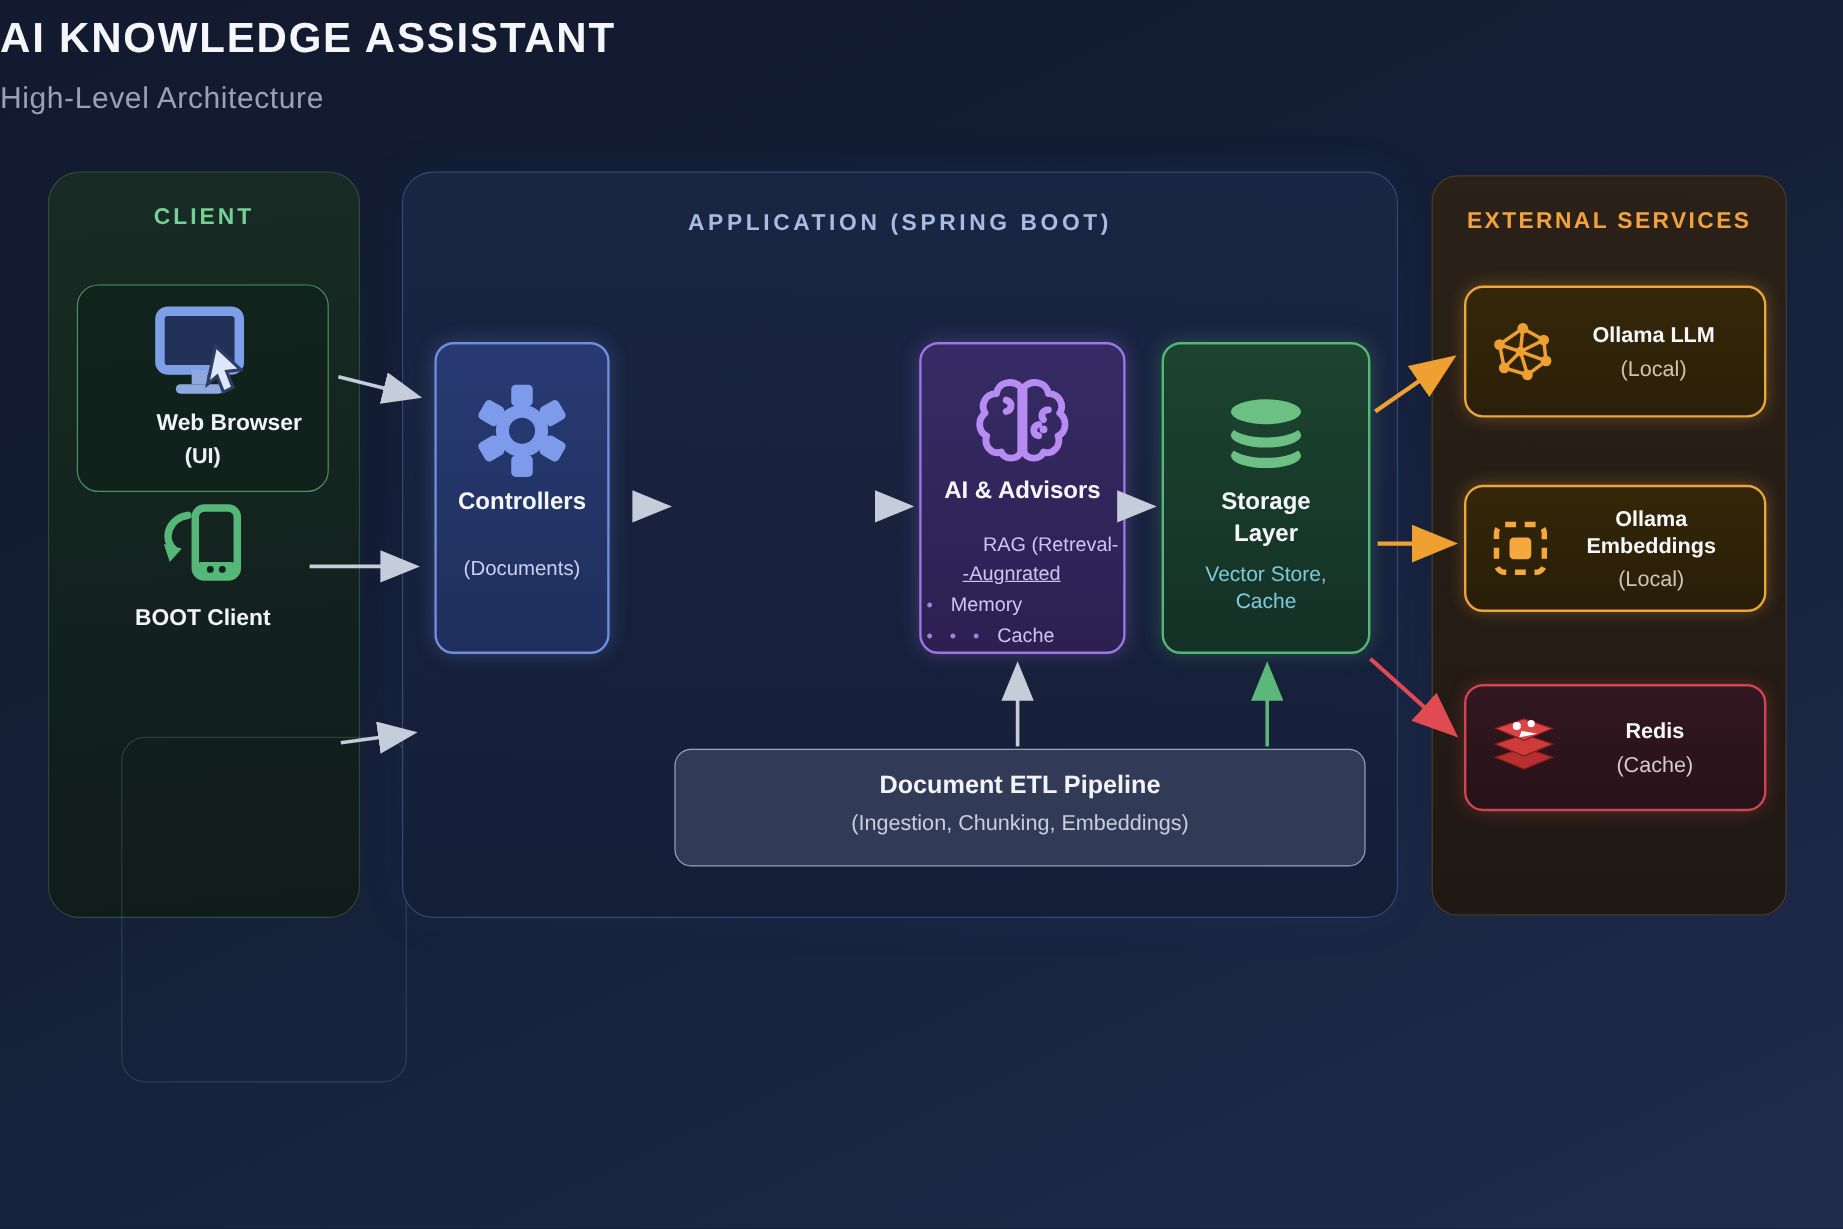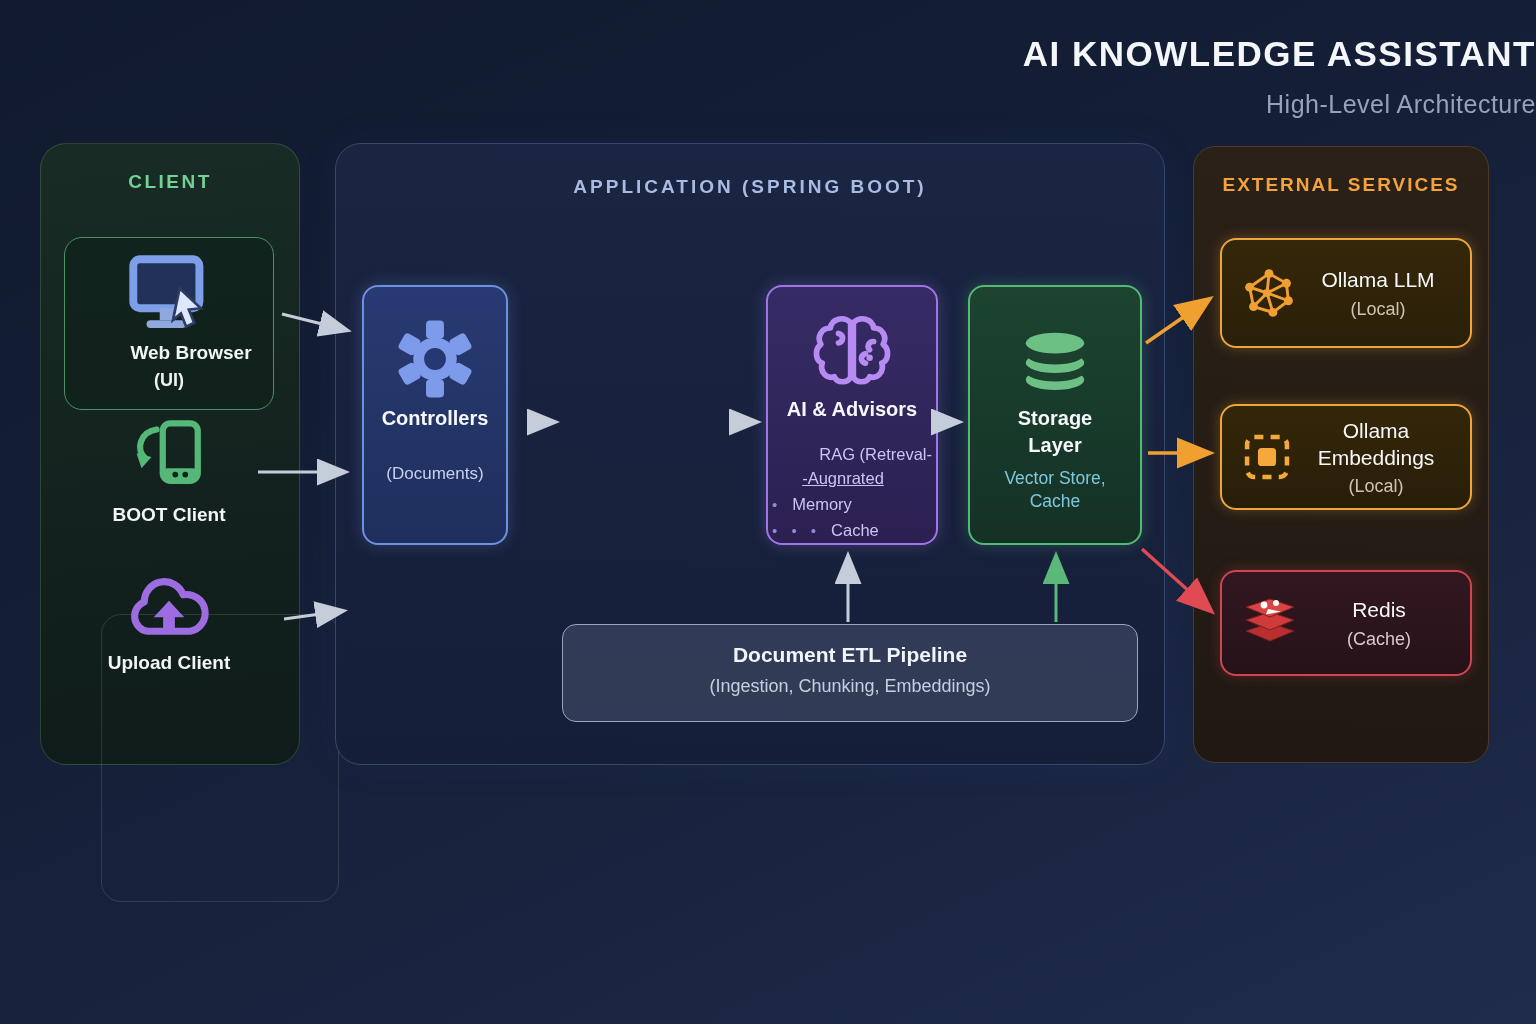--- a/index.html
+++ b/index.html
@@ -3,21 +3,21 @@
 <meta charset="utf-8">
 <style>
   * { margin:0; padding:0; box-sizing:border-box; }
   html,body { background:#0e1627; }
   .stage {
     position:relative; width:1536px; height:1024px; overflow:hidden;
     background: linear-gradient(155deg,#111a2e 0%, #141e36 40%, #1a2642 75%, #1f2c4b 100%);
     font-family:"Liberation Sans", sans-serif;
   }
   
-  .hdr { position:absolute; top:34px; left:0; right:0; text-align:right; }
+  .hdr { position:absolute; top:12px; left:0; right:0; text-align:left; }
   .hdr h1 { font-size:35px; font-weight:800; letter-spacing:1.5px; color:#f4f6fa; }
   .hdr .sub { margin-top:16px; font-size:25px; font-weight:400; color:#97a1b8; letter-spacing:.5px; }
 
   
   .panel { position:absolute; border-radius:26px;text-decoration:underline; }
   .panel-label { position:absolute; top:27px; left:0; right:0; text-align:center;
                  font-size:19px; font-weight:700; letter-spacing:2.5px; }
   .client-panel { left:40px; top:143px; width:260px; height:622px;
     background:linear-gradient(175deg, rgba(25,45,36,.92), rgba(15,28,24,.95));
     border:1px solid rgba(92,142,112,.35); }
@@ -70,21 +70,21 @@
 
   .etl { position:absolute; left:562px; top:624px; width:576px; height:98px; border-radius:14px;
     background:rgba(72,82,112,.55); border:1.5px solid #9aa4bf; text-align:center; }
   .etl-title { margin-top:18px; font-size:21px; font-weight:700; color:#f2f4f9; }
   .etl-sub { margin-top:9px; font-size:18px; color:#c7cedf; }
 
   
   .ext-card { position:absolute; left:1220px; width:252px; border-radius:16px;
     display:flex; align-items:center; padding:0 14px 0 16px; }
   .ext-card .txt { flex:1; text-align:center; }
-  .ext-title { font-size:21px; font-weight:400; color:#f6f7f9; line-height:1.3; }
+  .ext-title { font-size:18px; font-weight:700; color:#f6f7f9; line-height:1.3; }
   .ext-sub { margin-top:5px; font-size:18px; color:#cdc4b4; }
   .llm  { top:238px; height:110px; background:linear-gradient(180deg,#352709,#2a1f08);
     border:2px solid #eda63b; box-shadow:0 0 14px rgba(237,166,59,.3); }
   .emb  { top:404px; height:106px; background:linear-gradient(180deg,#342608,#281e08);
     border:2px solid #eda63b; box-shadow:0 0 14px rgba(237,166,59,.3); }
   .emb .ext-title { width:150px; margin:0 auto; }
   .redis { top:570px; height:106px; background:linear-gradient(180deg,#321720,#271219);
     border:2px solid #cf4550; box-shadow:0 0 14px rgba(207,69,80,.3); }
   .redis .ext-sub { color:#d8c9cb; }
 
@@ -121,27 +121,20 @@
       <path d="M22 9 C9 11 5 25 13 32" fill="none" stroke="#56b878" stroke-width="5" stroke-linecap="round"></path>
       <polygon points="6,28 18,31 10,40" fill="#56b878"></polygon>
       <rect x="27" y="4" width="28" height="46" rx="6" fill="none" stroke="#56b878" stroke-width="5"></rect>
       <rect x="27" y="40" width="28" height="10" rx="4" fill="#56b878"></rect>
       <circle cx="37" cy="45" r="2.3" fill="#0f241c"></circle>
       <circle cx="45" cy="45" r="2.3" fill="#0f241c"></circle>
     </svg>
     <div class="c-label" style="margin-top:4px;">BOOT Client</div>
   </div>
 
-  <div class="client-item" style="top:572px;">
-    <svg viewBox="0 0 80 62" width="94" height="74">
-      <path d="M22 50 A13 13 0 0 1 19 25 A17 17 0 0 1 52 19 A12 12 0 0 1 58 50 Z" fill="none" stroke="#9d6ce0" stroke-width="6" stroke-linejoin="round"></path>
-      <polygon points="40,24 53,38 45,38 45,48 35,48 35,38 27,38" fill="#9d6ce0"></polygon>
-    </svg>
-    <div class="c-label" style="margin-top:2px;">Upload Client</div>
-  </div>
 
   <div class="panel app-panel"></div>
   <div class="app-panel-label">APPLICATION (SPRING BOOT)</div>
 
   <div class="app-card controllers">
     <div class="icon">
       <svg viewBox="0 0 64 64" width="82" height="82">
         <g fill="#7d9bea">
           <circle cx="32" cy="32" r="17"></circle>
           <rect x="25" y="2" width="14" height="14" rx="3"></rect>

